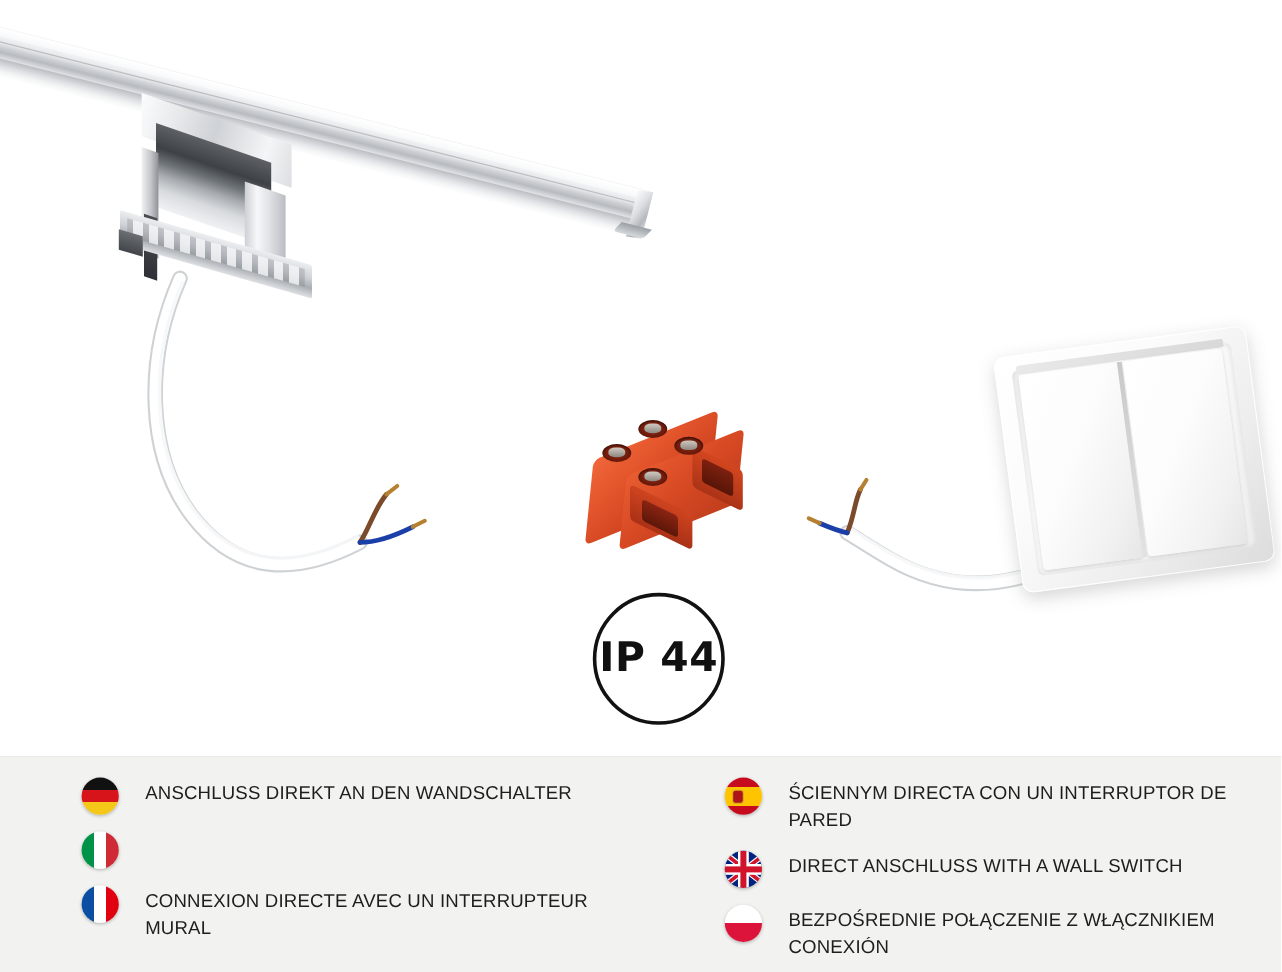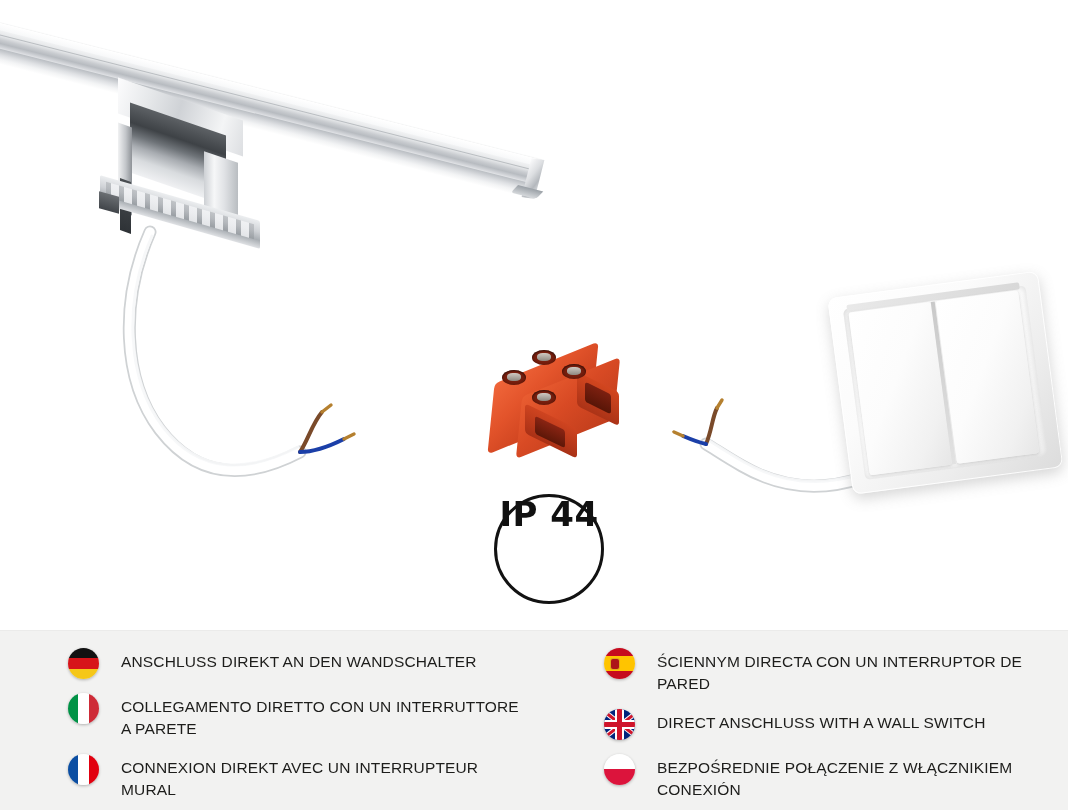--- a/index.html
+++ b/index.html
@@ -180,21 +180,21 @@
   .ip-badge {
     position: absolute;
     left: 494px;
     top: 494px;
     width: 104px;
     height: 104px;
     border: 3.5px solid #121212;
     border-radius: 50%;
     background: #ffffff;
     display: flex;
-    align-items: flex-start;
+    align-items: center;
     justify-content: center;
   }
   .ip-badge span {
     font-family: "DejaVu Sans", sans-serif;
     font-weight: bold;
     font-size: 34px;
     letter-spacing: 0.5px;
     color: #111111;
     line-height: 1;
     padding-bottom: 2px;
@@ -510,26 +510,25 @@
 
     <div class="col left">
 
       <div class="lang-row">
         <span class="flag f-de"></span>
         <span class="lang-text">ANSCHLUSS DIREKT AN DEN WANDSCHALTER</span>
       </div>
 
       <div class="lang-row">
         <span class="flag f-it"></span>
-        <span class="lang-text">COLLEGAMENTO DIRETTO CON UN INTERRUTTORE A PARETE</span>
       </div>
 
       <div class="lang-row">
         <span class="flag f-fr"></span>
-        <span class="lang-text">CONNEXION DIREKT AVEC UN INTERRUPTEUR MURAL</span>
+        <span class="lang-text">CONNEXION DIRECTE AVEC UN INTERRUPTEUR MURAL</span>
       </div>
 
     </div>
 
     <div class="col right">
 
       <div class="lang-row">
         <span class="flag f-es"></span>
         <span class="lang-text">ŚCIENNYM DIRECTA CON UN INTERRUPTOR DE PARED</span>
       </div>

